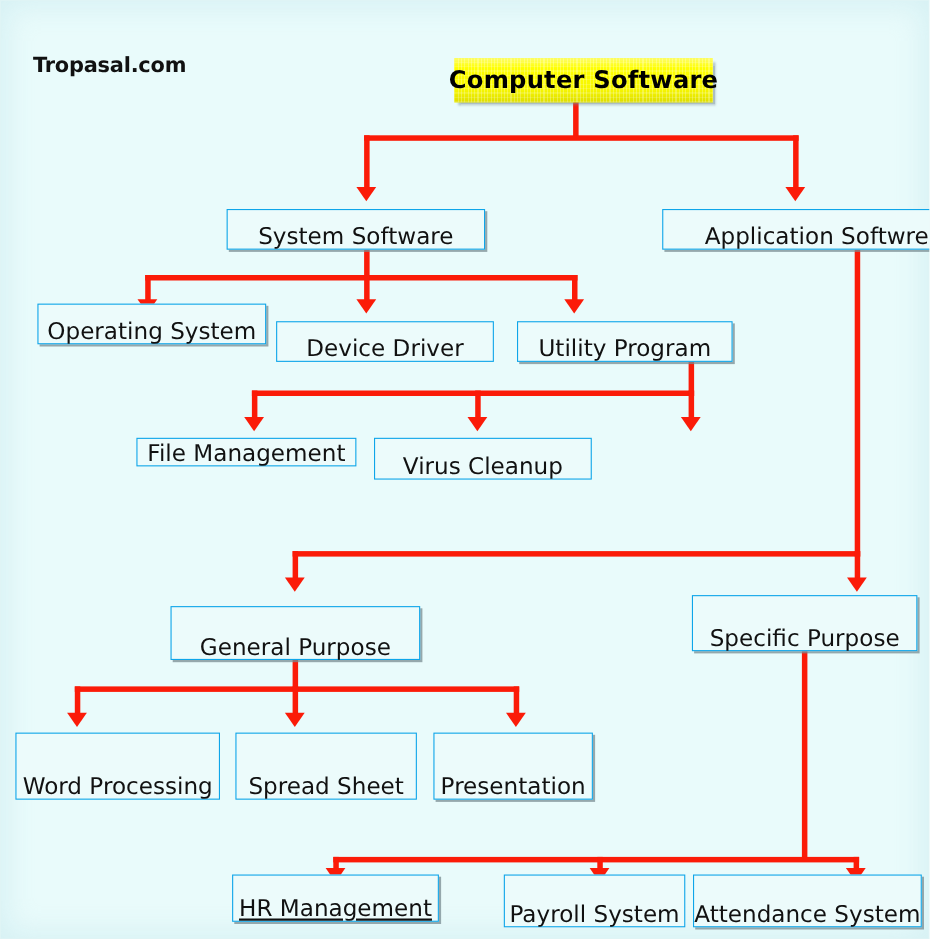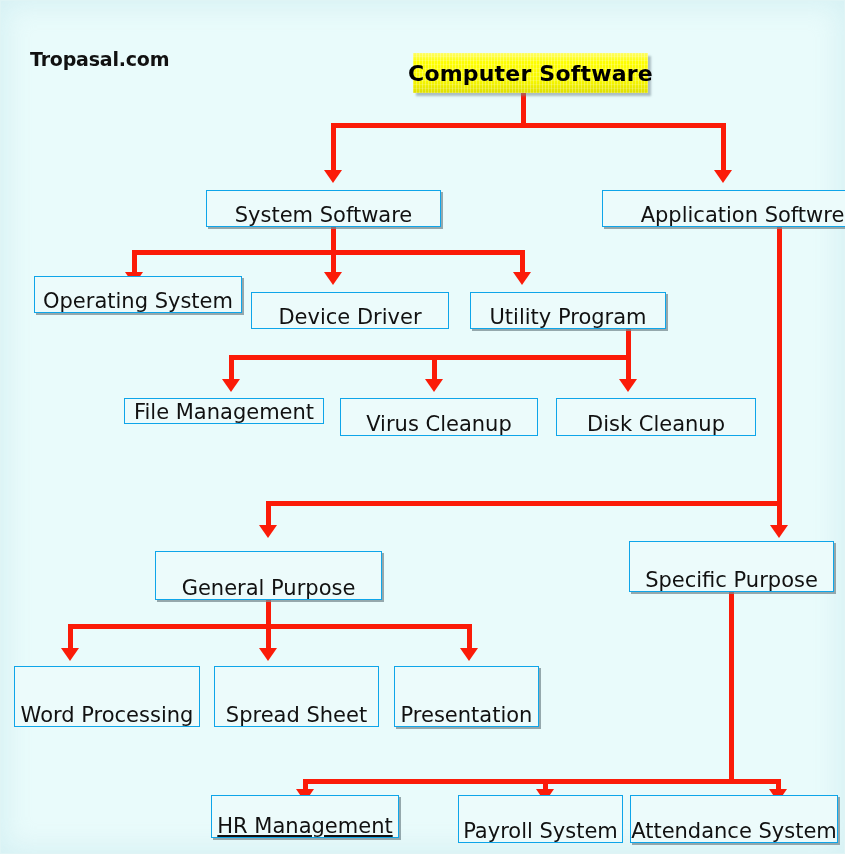--- a/index.html
+++ b/index.html
@@ -179,23 +179,20 @@
   </div>
 
   <div class="node plain" style="left:124px; top:398px; width:200px; height:26px;">
     <span>File Management</span>
   </div>
 
   <div class="node plain" style="left:340px; top:398px; width:198px; height:38px;">
     <span>Virus Cleanup</span>
   </div>
 
-  <div class="node plain" style="left:556px; top:398px; width:200px; height:38px;">
-    <span>Disk Cleanup</span>
-  </div>
 
   <div class="node" style="left:155px; top:551px; width:227px; height:49px;">
     <span>General Purpose</span>
   </div>
 
   <div class="node" style="left:629px; top:541px; width:205px; height:51px;">
     <span>Specific Purpose</span>
   </div>
 
   <div class="node plain" style="left:14px; top:666px; width:186px; height:61px;">

